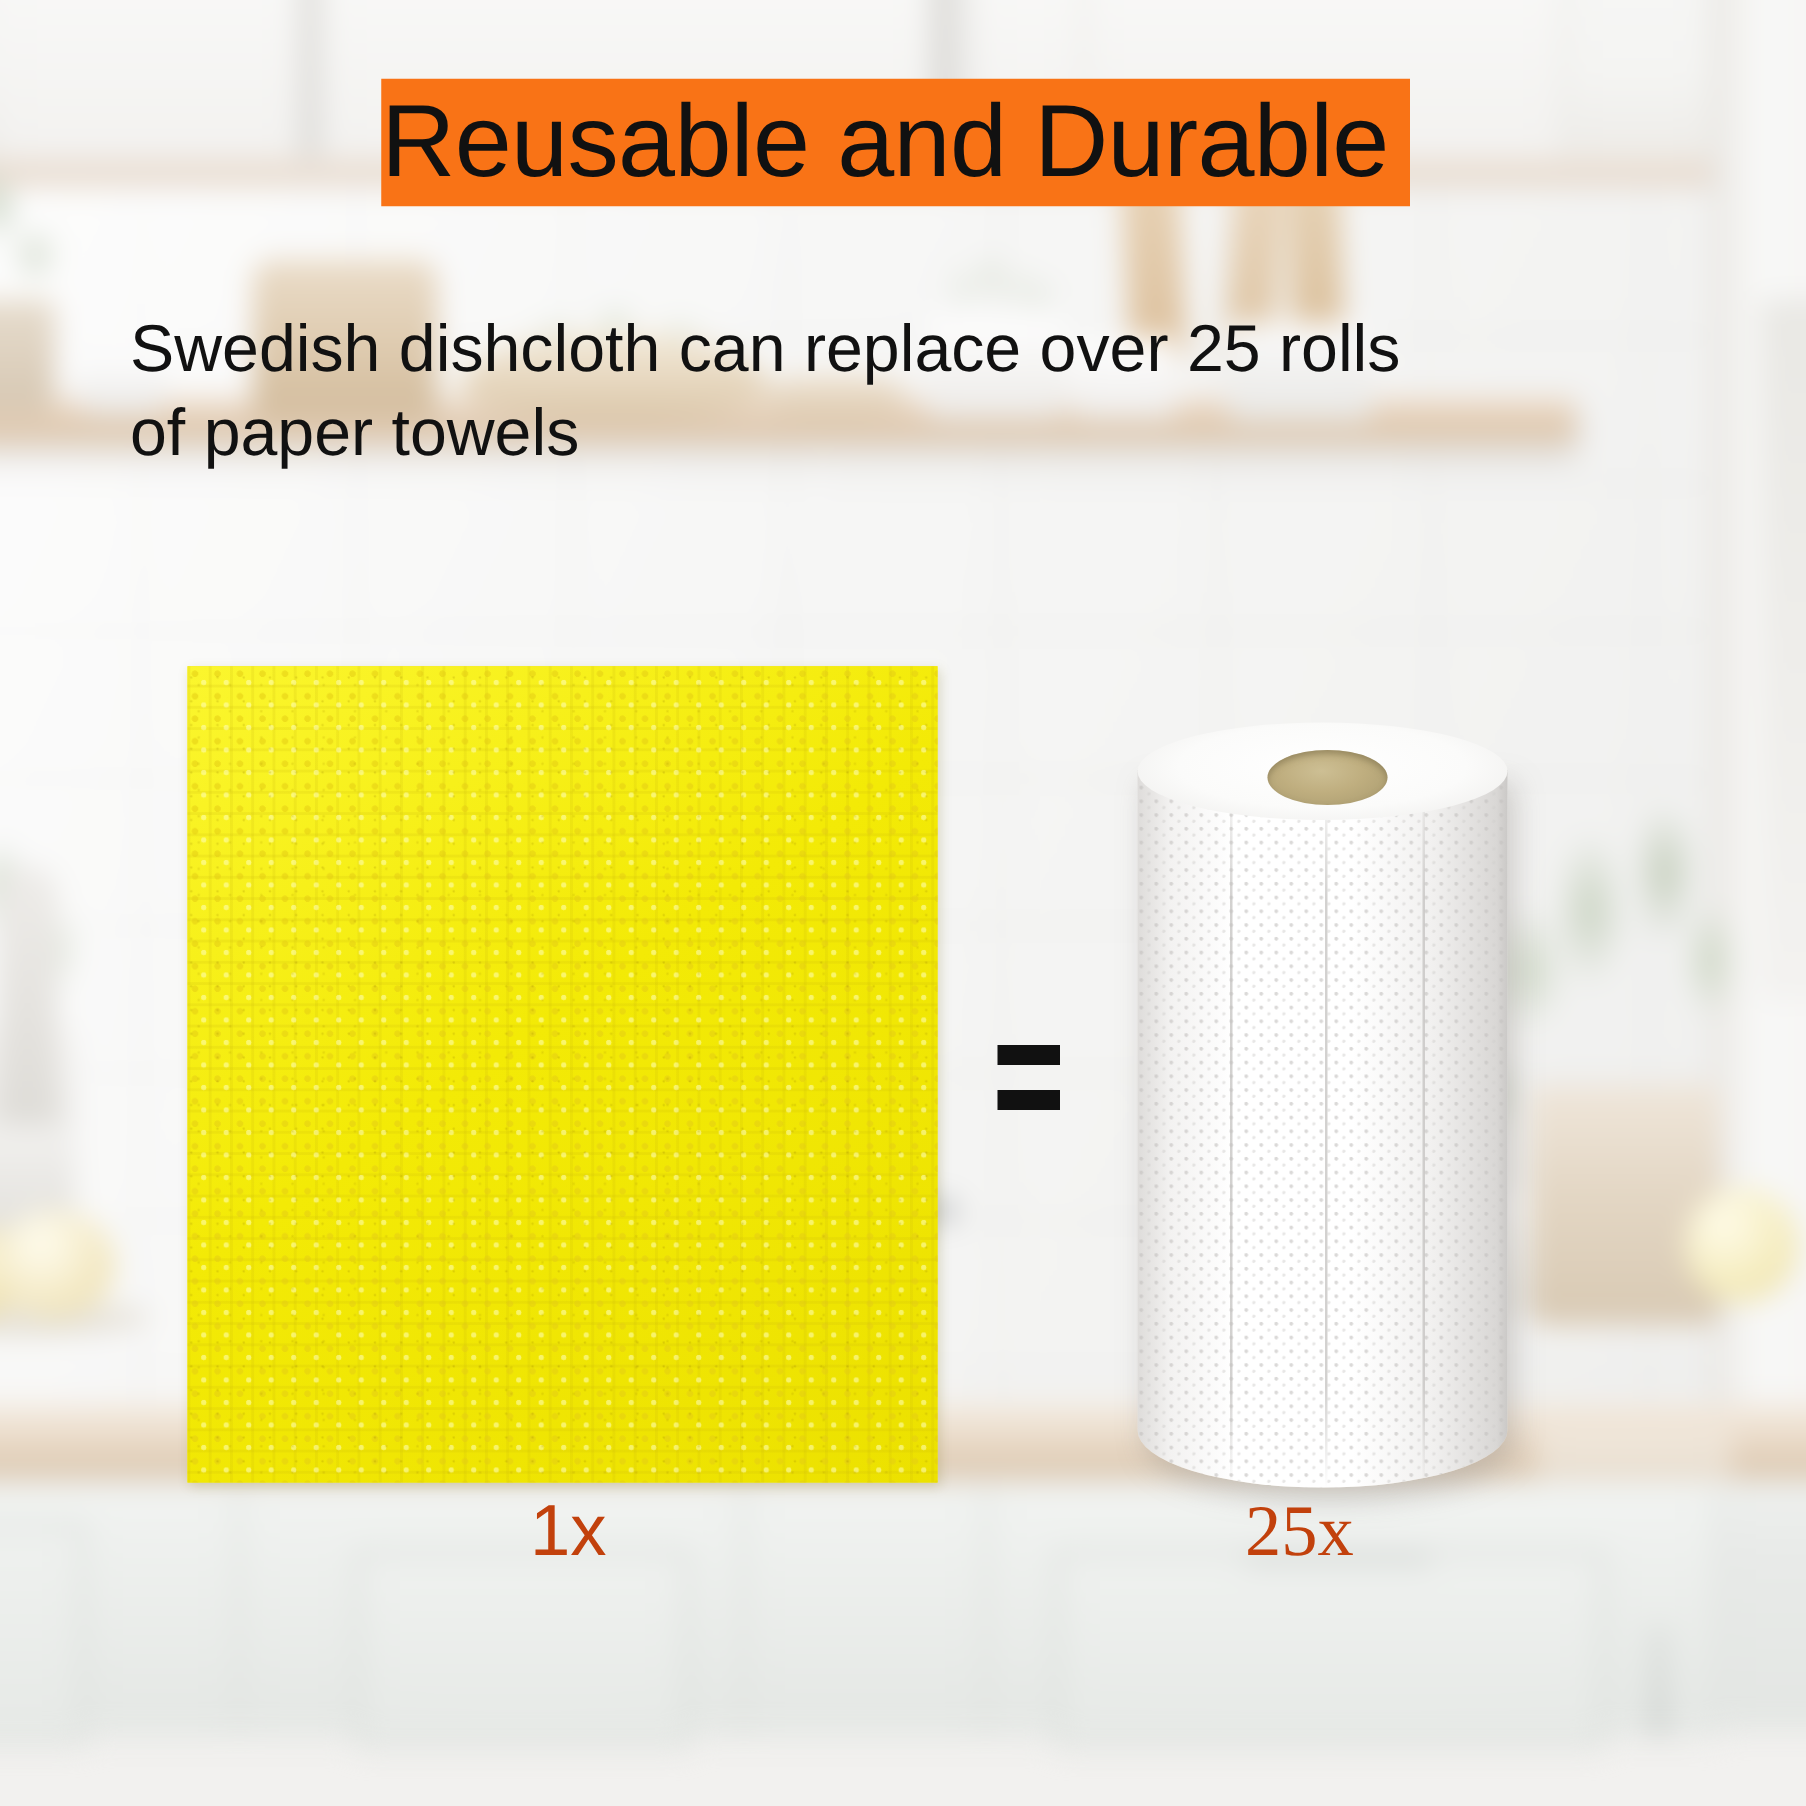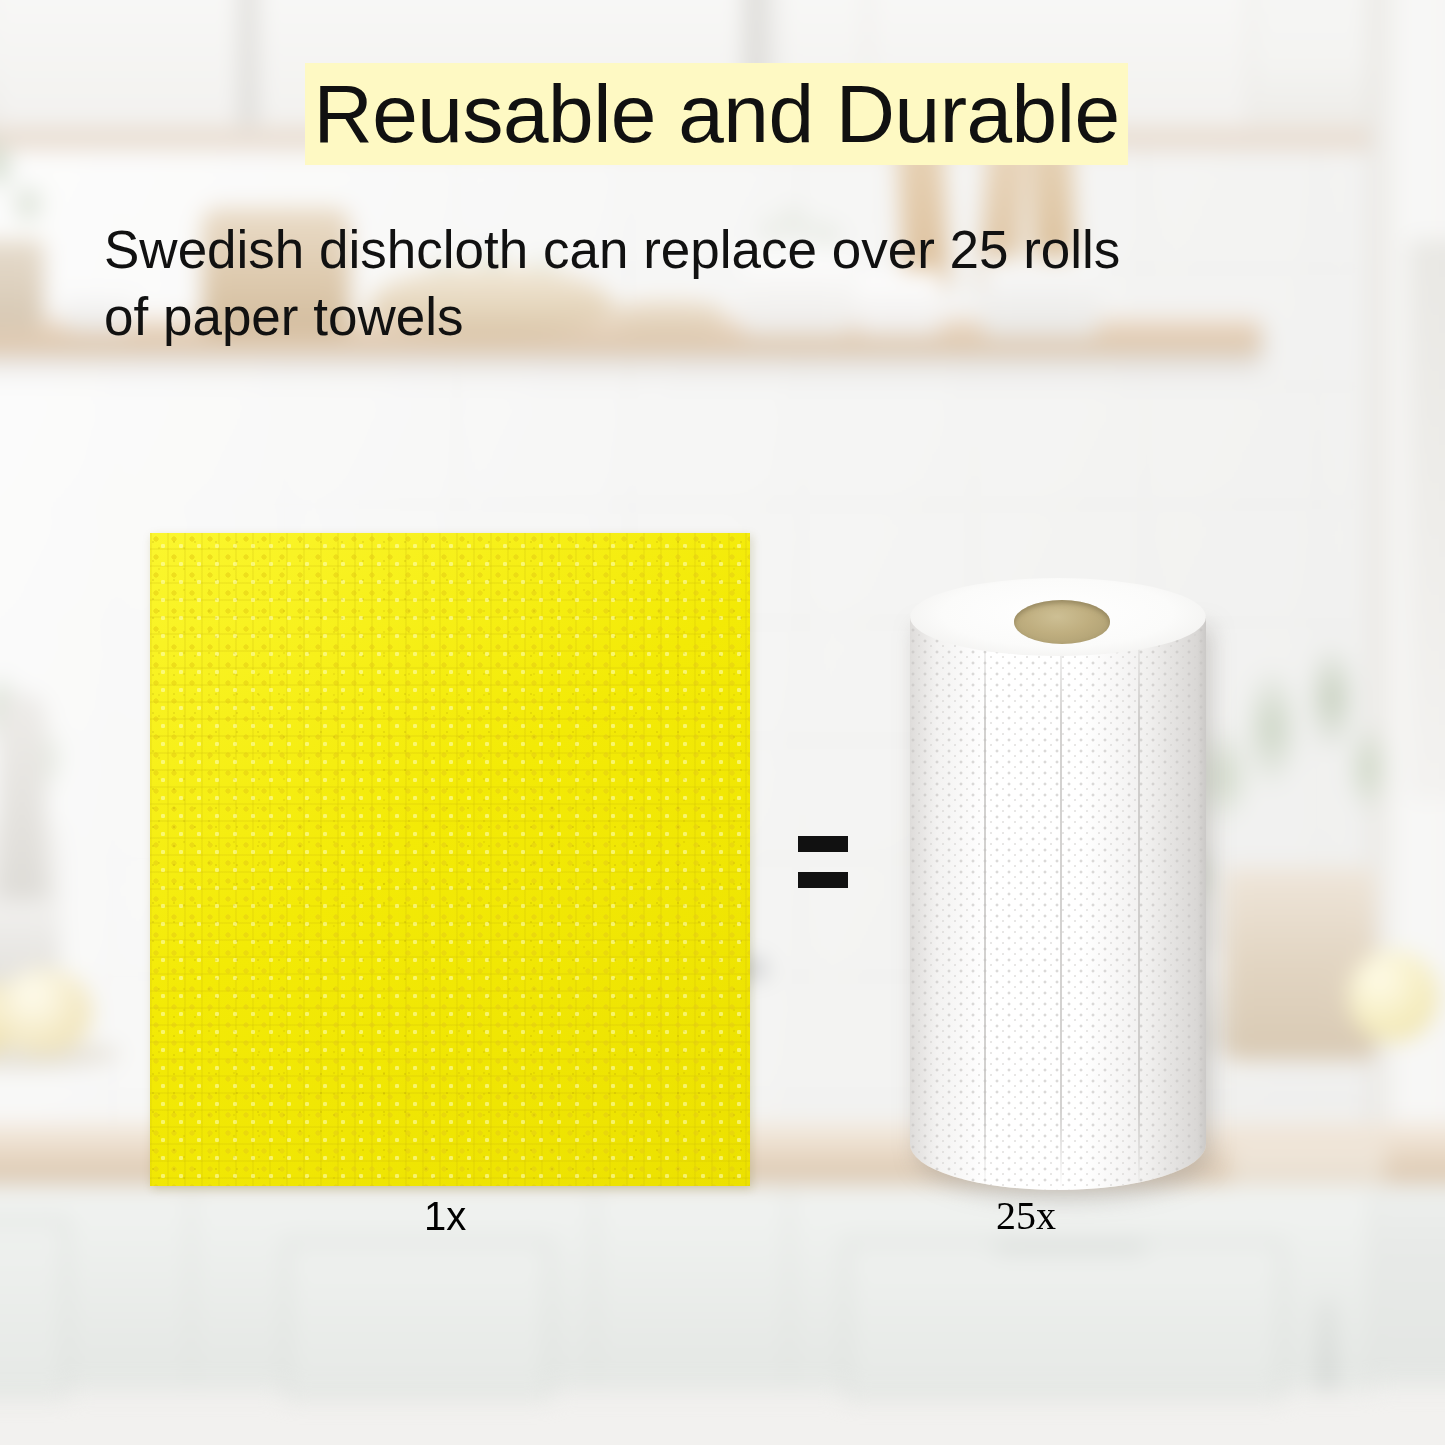--- a/index.html
+++ b/index.html
@@ -309,38 +309,37 @@
     border-radius: 3px;
   }
 
   
   .fg { position: absolute; inset: 0; }
 
   .title-banner {
     position: absolute;
     left: 305px; top: 63px;
     width: 823px; height: 102px;
-    background: #fef9c3;
+    background: #f97316;
     display: flex;
     align-items: center;
-    justify-content: center;
   }
   .title-text {
     font-size: 82px;
     font-weight: 400;
     color: #111111;
     letter-spacing: -0.5px;
     line-height: 1;
     white-space: nowrap;
     font-family: "Liberation Sans", sans-serif;
   }
 
   .body-copy {
     position: absolute;
-    left: 104px; top: 216px;
+    left: 104px; top: 246px;
     width: 1040px;
     font-size: 53px;
     line-height: 1.27;
     color: #111111;
     font-family: "Liberation Sans", sans-serif;
   }
 
   .claim-line {
     position: absolute;
     left: 102px; top: 408px;
@@ -429,22 +428,22 @@
     position: absolute;
     left: 104px; top: 22px; width: 96px; height: 44px;
     background: radial-gradient(ellipse at 45% 38%, #cdbf94 0%, #bfae7f 45%, #a89a6e 100%);
     border-radius: 50%;
     box-shadow: inset 0 3px 5px rgba(120,108,72,.55);
   }
 
   
   .mult-label {
     position: absolute;
-    font-size: 40px;
-    color: #000000;
+    font-size: 58px;
+    color: #c2410c;
     line-height: 1;
     font-family: "Liberation Sans", sans-serif;
   }
   .mult-1x  { left: 424px;  top: 1196px; }
   .mult-25x { left: 996px; top: 1196px; font-family: Liberation Serif, serif; }
 
   
   .bottom-line {
     position: absolute;
     left: 0; top: 1326px;

